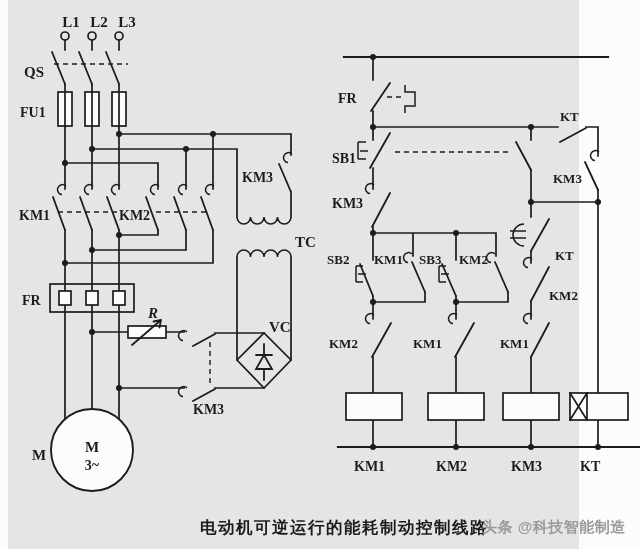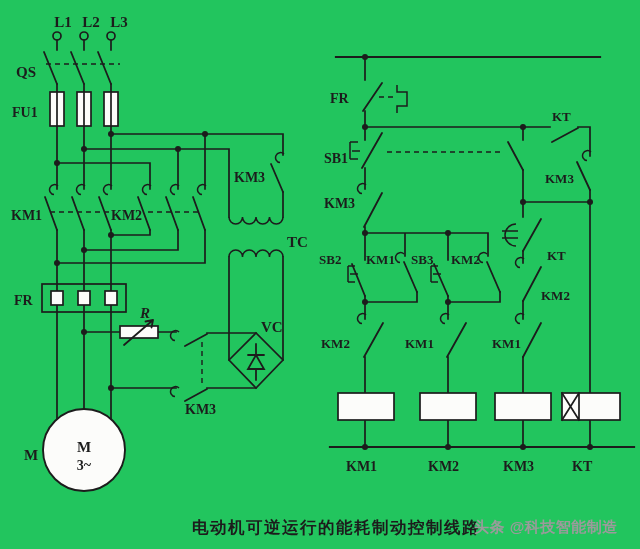--- a/index.html
+++ b/index.html
@@ -2,21 +2,21 @@
 <html><head>
 <meta charset="utf-8">
 <style>
   html,body{margin:0;padding:0;}
   body{
     width:640px;height:549px;
     background:#fcfcfa;
     font-family:"Liberation Serif","DejaVu Serif",serif;
     overflow:hidden;
   }
-  .stage{position:relative;width:640px;height:549px;background:#22c55e;}
+  .stage{position:relative;width:571px;height:549px;background:#e5e5e5;margin-left:8px;}
   svg{display:block;}
   text{fill:#1c1c1c;font-family:"Liberation Serif","DejaVu Serif",serif;font-weight:bold;}
   .lbl14{font-size:14px;}
   .lbl13{font-size:13px;}
   .lbl15{font-size:15px;}
   .italic{font-style:italic;font-weight:bold;font-size:15px;}
   .caption{font-family:"Liberation Sans","DejaVu Sans",sans-serif;font-size:16.5px;font-weight:bold;letter-spacing:1.5px;}
   .watermark{font-family:"Liberation Sans","DejaVu Sans",sans-serif;font-size:15px;font-weight:bold;fill:#9b9b9b;letter-spacing:0.5px;}
   .wire{stroke:#1c1c1c;stroke-width:1.7;fill:none;stroke-linecap:square;}
   .bus{stroke:#1c1c1c;stroke-width:2.2;fill:none;stroke-linecap:square;}

